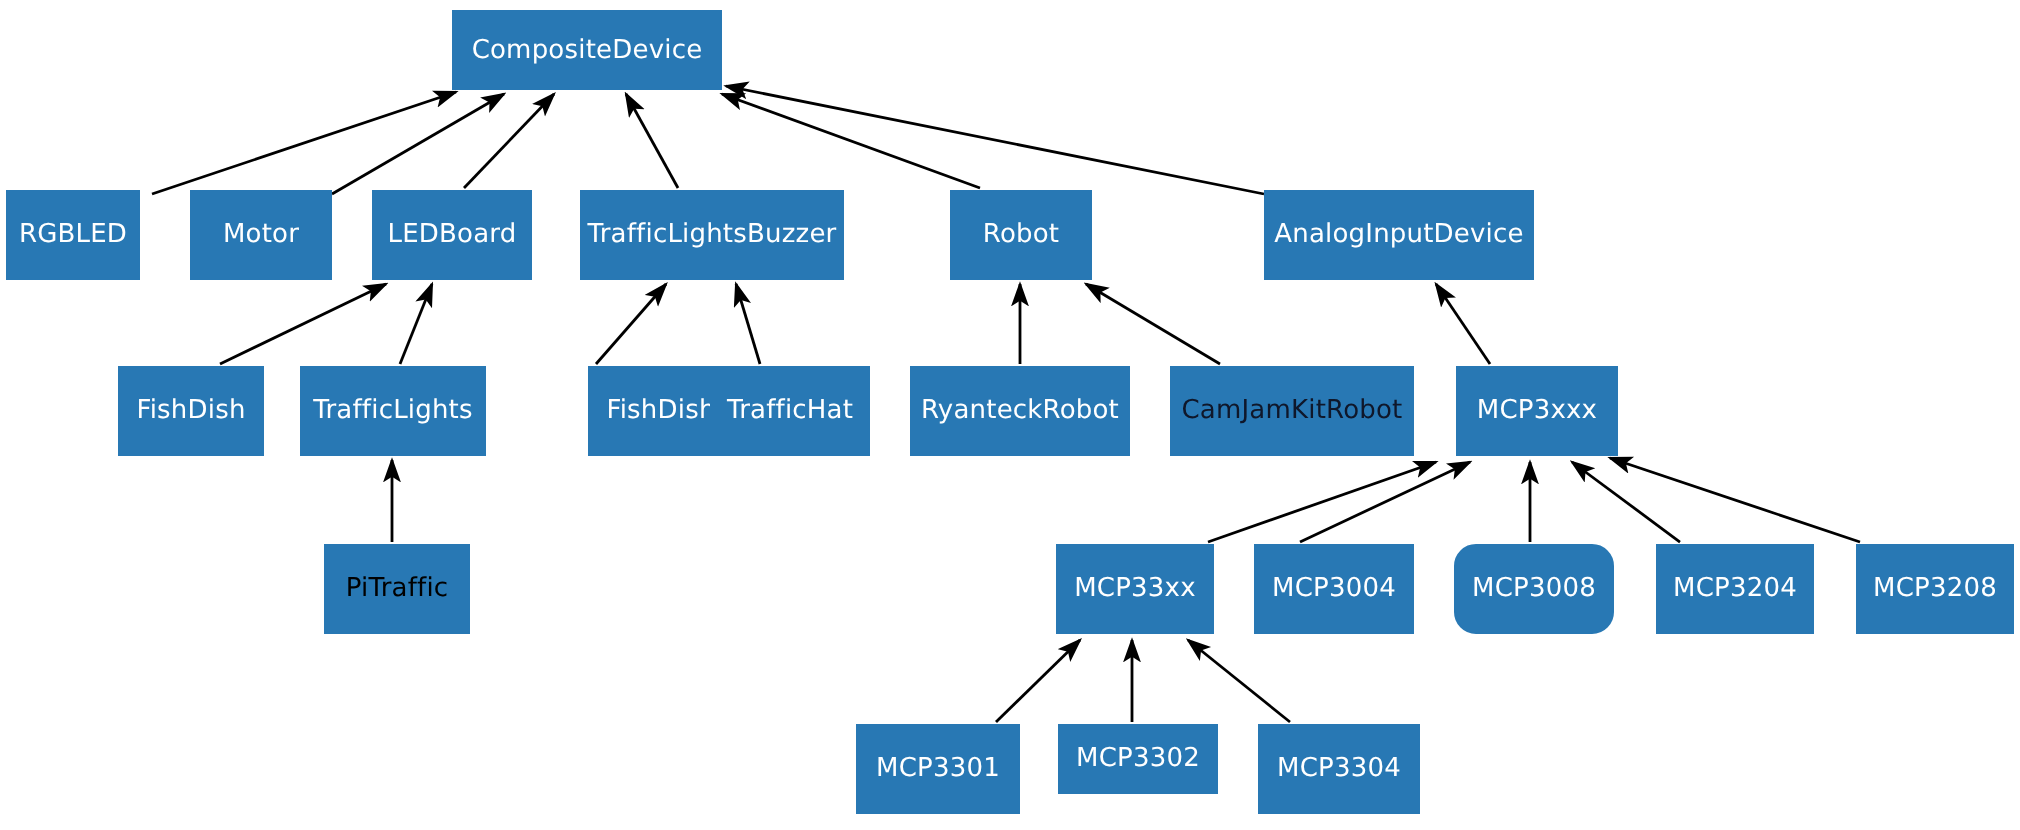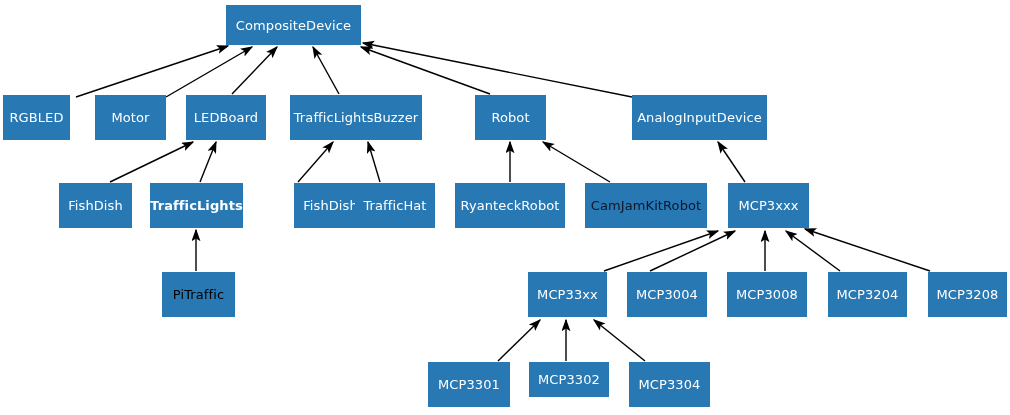--- a/index.html
+++ b/index.html
@@ -98,21 +98,21 @@
       </div>
       <div class="node" style="left: 475px; top: 95px; width: 71px; height: 45px; background: rgb(40, 120, 180); border-color: rgb(40, 120, 180); color: rgb(255, 255, 255);">
         <span class="node-label">Robot</span>
       </div>
       <div class="node" style="left: 632px; top: 95px; width: 135px; height: 45px; background: rgb(40, 120, 180); border-color: rgb(40, 120, 180); color: rgb(255, 255, 255);">
         <span class="node-label">AnalogInputDevice</span>
       </div>
       <div class="node" style="left: 59px; top: 183px; width: 73px; height: 45px; background: rgb(40, 120, 180); border-color: rgb(40, 120, 180); color: rgb(255, 255, 255);">
         <span class="node-label">FishDish</span>
       </div>
-      <div class="node" style="left: 150px; top: 183px; width: 93px; height: 45px; background: rgb(40, 120, 180); border-color: rgb(40, 120, 180); color: rgb(255, 255, 255); font-weight: bold;">
+      <div class="node" style="left: 150px; top: 183px; width: 93px; height: 45px; background: rgb(40, 120, 180); border-color: rgb(40, 120, 180); color: rgb(255, 255, 255);">
         <span class="node-label">TrafficLights</span>
       </div>
       <div class="node" style="left: 262px; top: 183px; width: 73px; height: 45px; background: rgb(40, 120, 180); border-color: rgb(40, 120, 180); color: rgb(255, 255, 255); margin-left: 32px;">
         <span class="node-label">FishDish</span>
       </div>
       <div class="node" style="left: 355px; top: 183px; width: 80px; height: 45px; background: rgb(40, 120, 180); border-color: rgb(40, 120, 180); color: rgb(255, 255, 255);">
         <span class="node-label">TrafficHat</span>
       </div>
       <div class="node" style="left: 455px; top: 183px; width: 110px; height: 45px; background: rgb(40, 120, 180); border-color: rgb(40, 120, 180); color: rgb(255, 255, 255);">
         <span class="node-label">RyanteckRobot</span>
@@ -125,21 +125,21 @@
       </div>
       <div class="node" style="left: 162px; top: 272px; width: 73px; height: 45px; background: rgb(40, 120, 180); border-color: rgb(40, 120, 180); color: #000000;">
         <span class="node-label">PiTraffic</span>
       </div>
       <div class="node" style="left: 528px; top: 272px; width: 79px; height: 45px; background: rgb(40, 120, 180); border-color: rgb(40, 120, 180); color: rgb(255, 255, 255);">
         <span class="node-label">MCP33xx</span>
       </div>
       <div class="node" style="left: 627px; top: 272px; width: 80px; height: 45px; background: rgb(40, 120, 180); border-color: rgb(40, 120, 180); color: rgb(255, 255, 255);">
         <span class="node-label">MCP3004</span>
       </div>
-      <div class="node" style="left: 727px; top: 272px; width: 80px; height: 45px; background: rgb(40, 120, 180); border-color: rgb(40, 120, 180); color: rgb(255, 255, 255);">
+      <div class="node" style="left: 727px; top: 272px; width: 80px; height: 45px; background: rgb(40, 120, 180); border-color: rgb(40, 120, 180); color: rgb(255, 255, 255); border-radius: 11px;">
         <span class="node-label">MCP3008</span>
       </div>
       <div class="node" style="left: 828px; top: 272px; width: 79px; height: 45px; background: rgb(40, 120, 180); border-color: rgb(40, 120, 180); color: rgb(255, 255, 255);">
         <span class="node-label">MCP3204</span>
       </div>
       <div class="node" style="left: 928px; top: 272px; width: 79px; height: 45px; background: rgb(40, 120, 180); border-color: rgb(40, 120, 180); color: rgb(255, 255, 255);">
         <span class="node-label">MCP3208</span>
       </div>
       <div class="node" style="left: 428px; top: 362px; width: 82px; height: 45px; background: rgb(40, 120, 180); border-color: rgb(40, 120, 180); color: rgb(255, 255, 255);">
         <span class="node-label">MCP3301</span>

